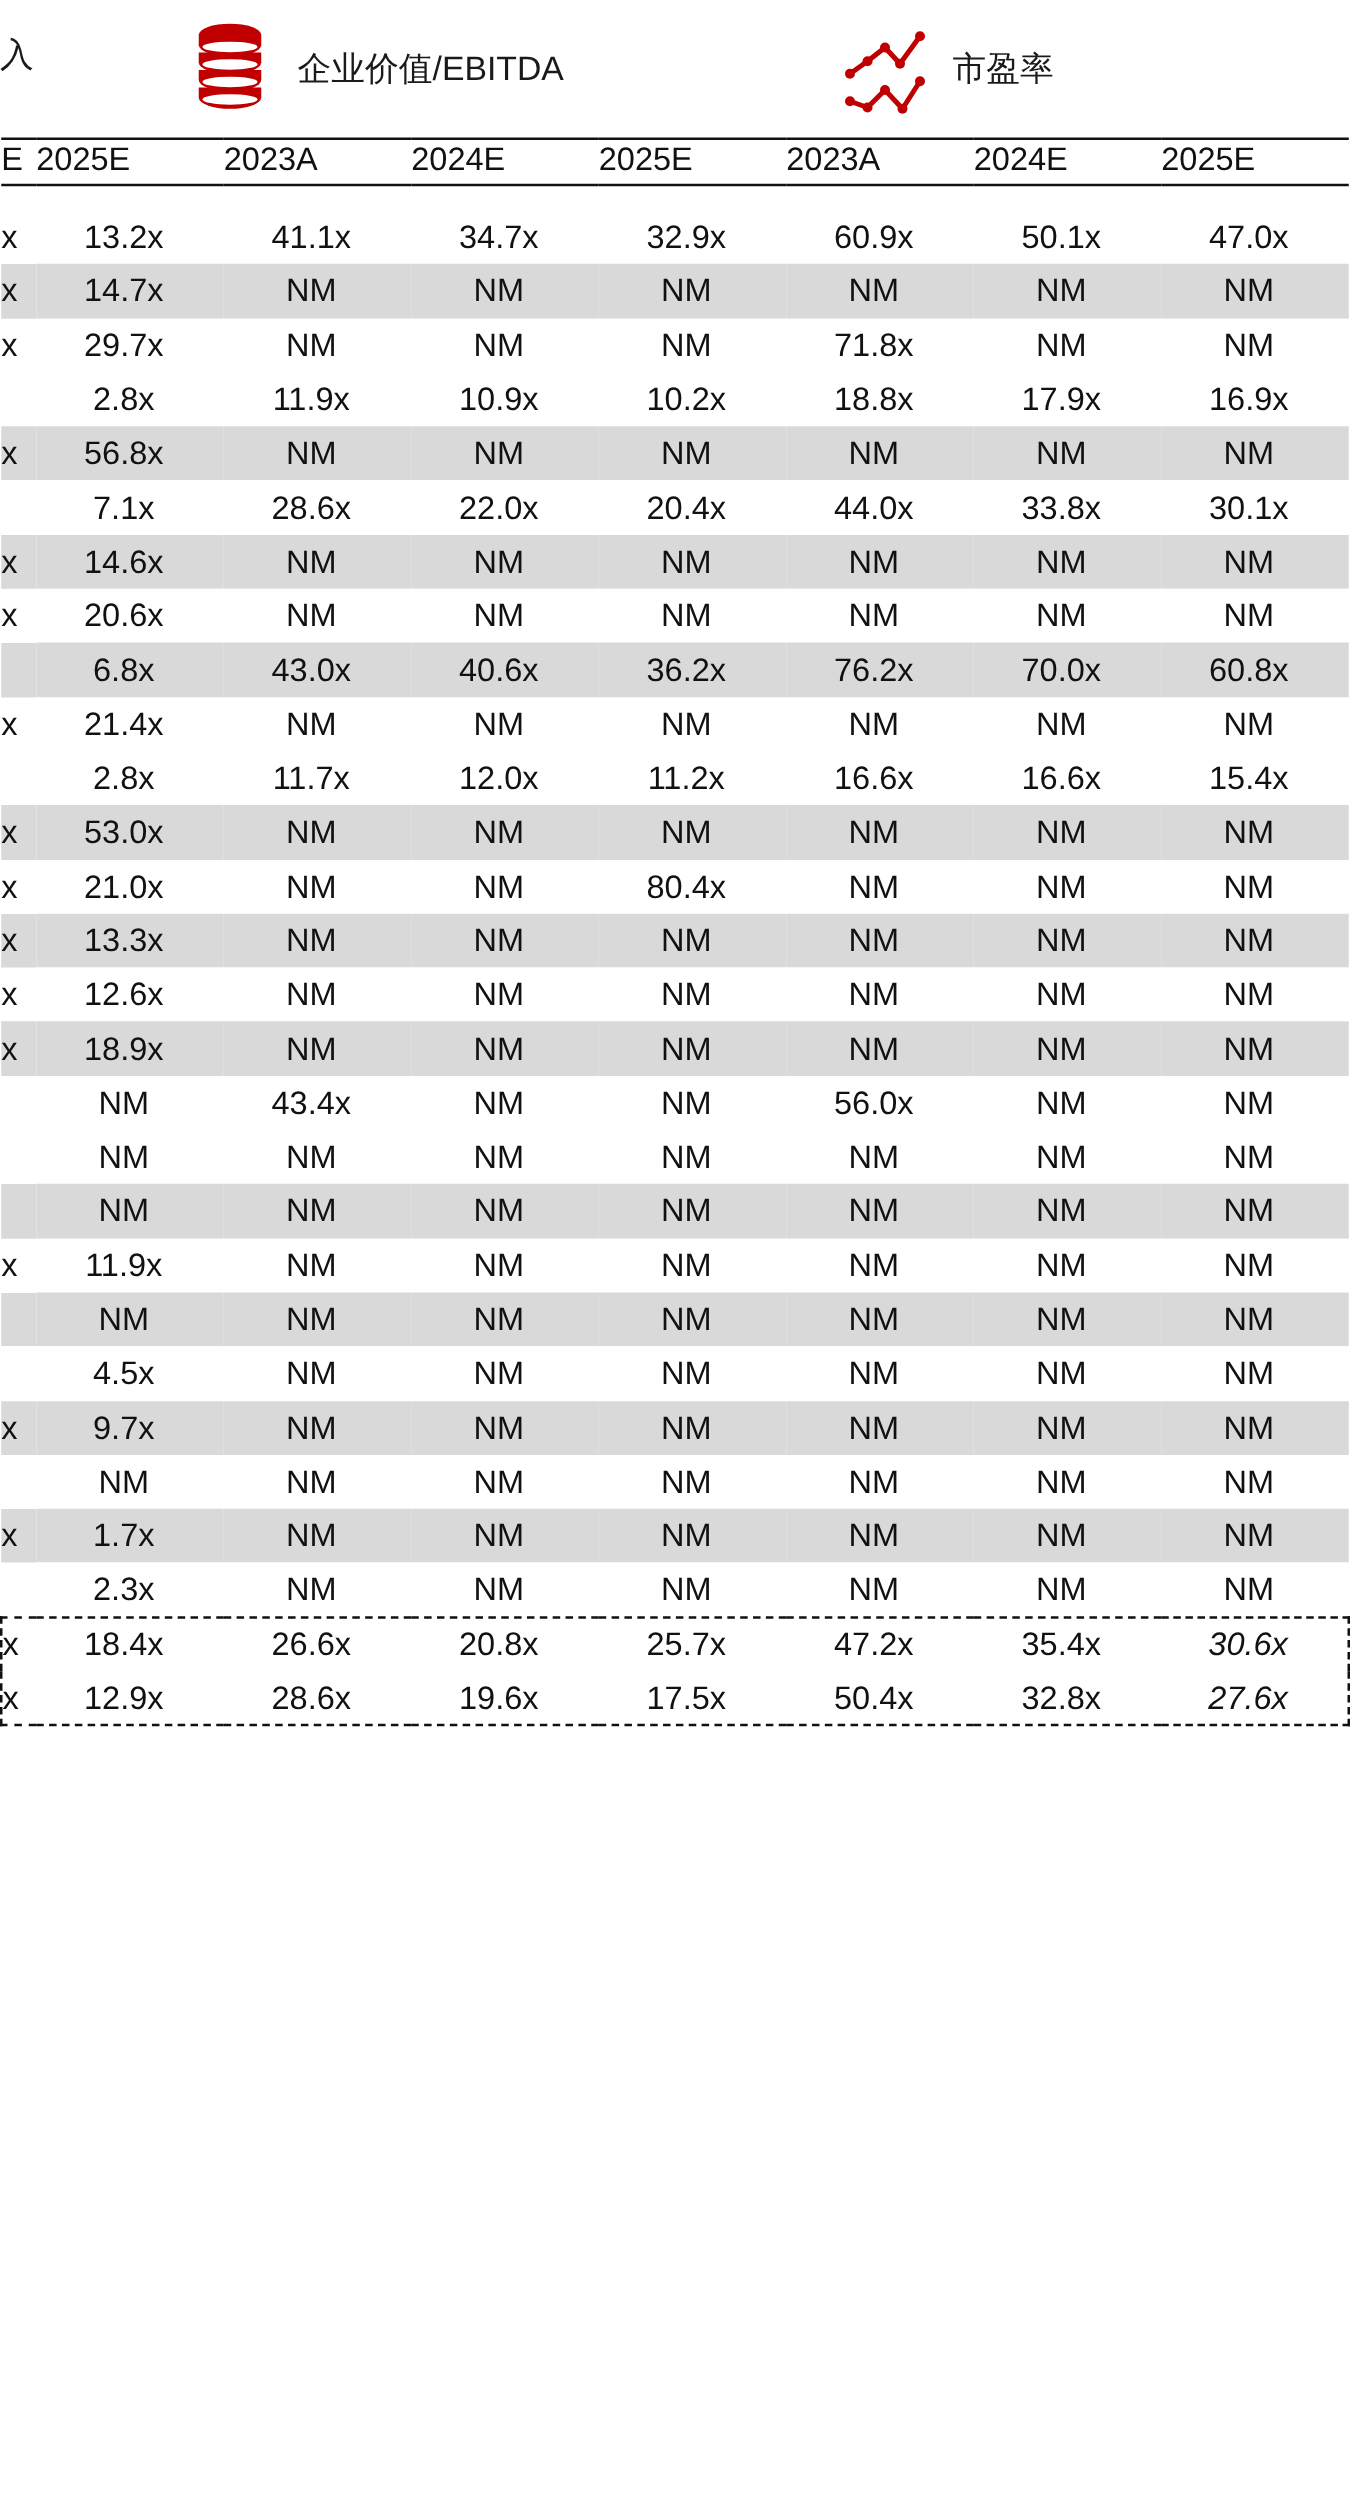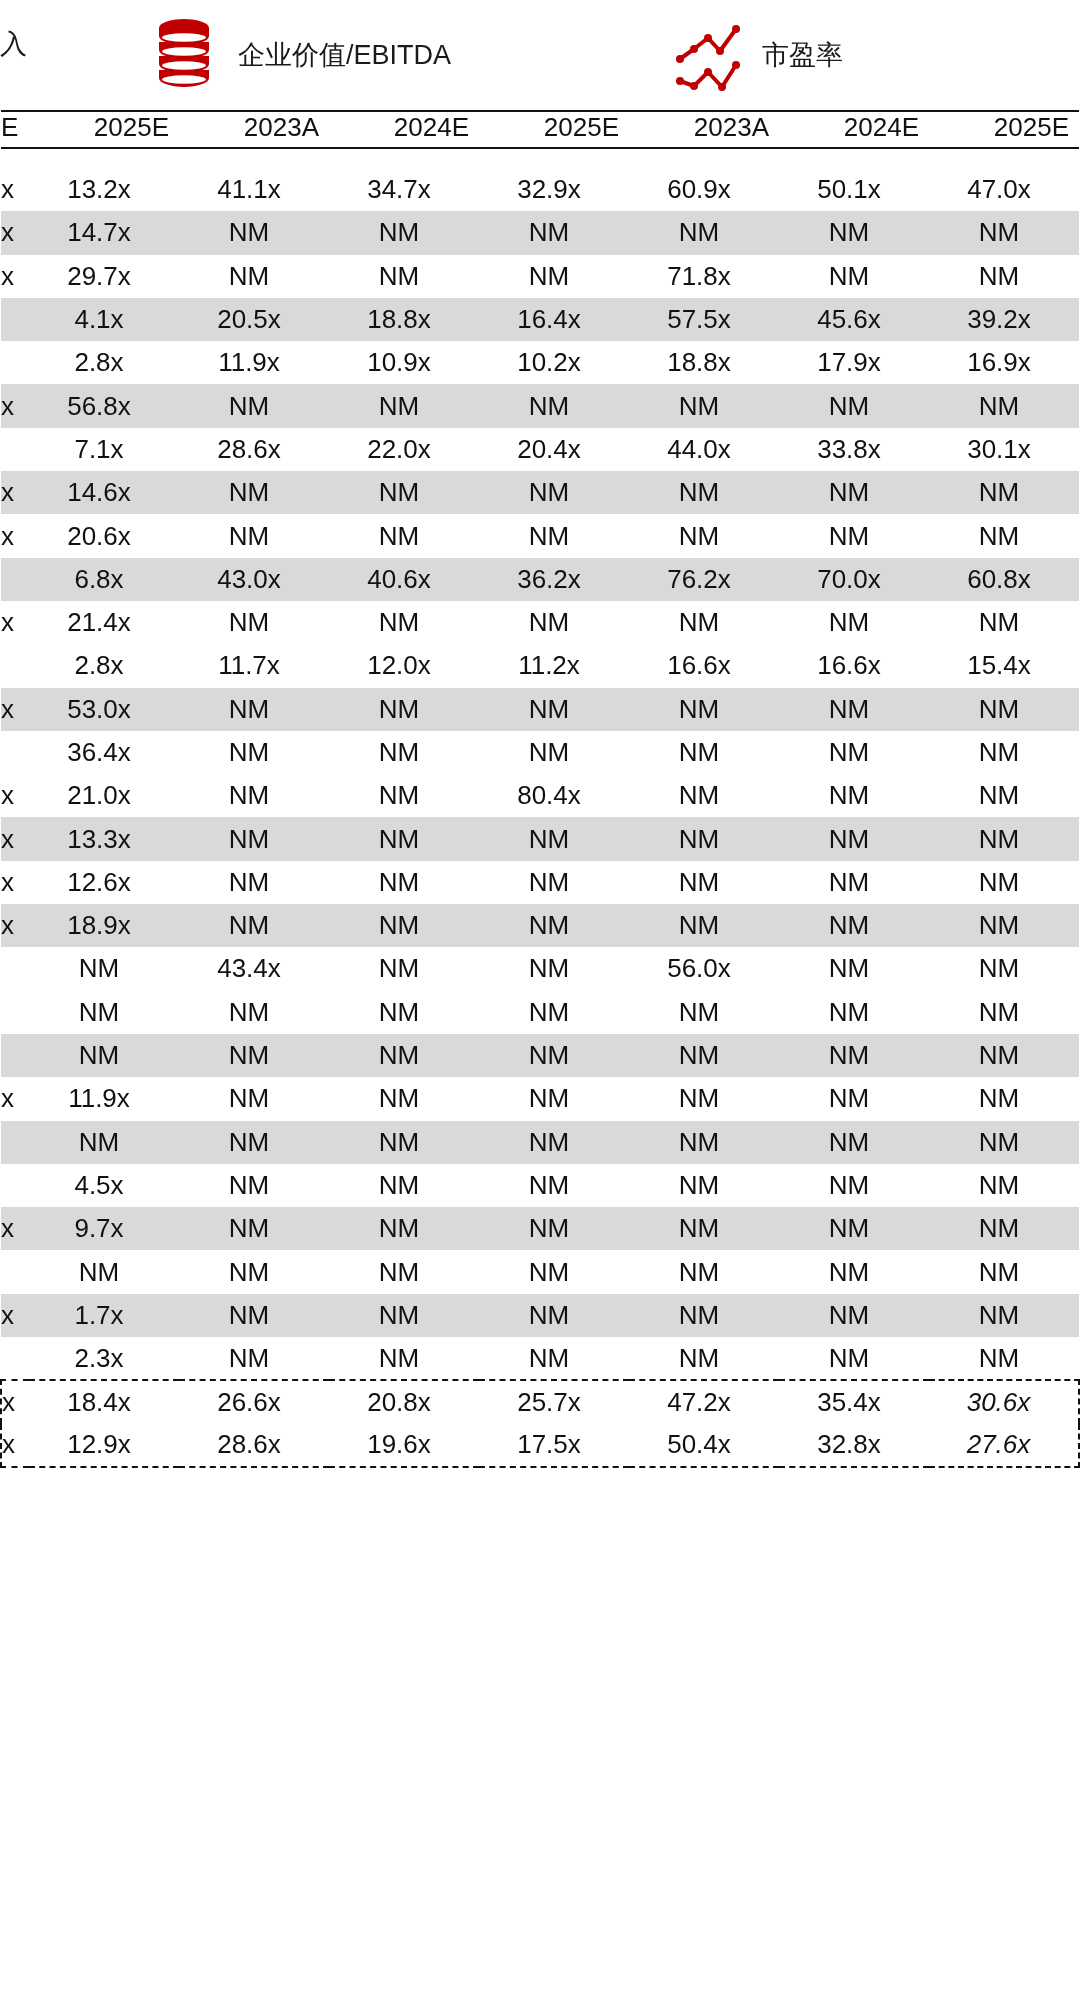--- a/index.html
+++ b/index.html
@@ -77,21 +77,21 @@
   }
 
   table.metrics col.c-clip { width: 28px; }
   table.metrics col.c-data { width: 150px; }
 
   thead th {
     height: 37px;
     font-size: 26px;
     font-weight: normal;
     color: #111111;
-    text-align: right;
+    text-align: left;
     padding: 0 10px 4px 0;
     vertical-align: bottom;
     border-top: 2px solid #111111;
     border-bottom: 2px solid #111111;
     background: #ffffff;
     white-space: nowrap;
   }
   thead th.clip-col {
     text-align: left;
     padding: 0 0 4px 0;
@@ -239,30 +239,20 @@
         <tr class="plain">
           <td class="clip-col">x</td>
           <td>29.7x</td>
           <td>NM</td>
           <td>NM</td>
           <td>NM</td>
           <td>71.8x</td>
           <td>NM</td>
           <td>NM</td>
         </tr>
-        <tr class="shade">
-          <td class="clip-col"></td>
-          <td>4.1x</td>
-          <td>20.5x</td>
-          <td>18.8x</td>
-          <td>16.4x</td>
-          <td>57.5x</td>
-          <td>45.6x</td>
-          <td>39.2x</td>
-        </tr>
         <tr class="plain">
           <td class="clip-col"></td>
           <td>2.8x</td>
           <td>11.9x</td>
           <td>10.9x</td>
           <td>10.2x</td>
           <td>18.8x</td>
           <td>17.9x</td>
           <td>16.9x</td>
         </tr>
@@ -340,30 +330,20 @@
           <td class="clip-col">x</td>
           <td>53.0x</td>
           <td>NM</td>
           <td>NM</td>
           <td>NM</td>
           <td>NM</td>
           <td>NM</td>
           <td>NM</td>
         </tr>
         <tr class="plain">
-          <td class="clip-col"></td>
-          <td>36.4x</td>
-          <td>NM</td>
-          <td>NM</td>
-          <td>NM</td>
-          <td>NM</td>
-          <td>NM</td>
-          <td>NM</td>
-        </tr>
-        <tr class="plain">
           <td class="clip-col">x</td>
           <td>21.0x</td>
           <td>NM</td>
           <td>NM</td>
           <td>80.4x</td>
           <td>NM</td>
           <td>NM</td>
           <td>NM</td>
         </tr>
         <tr class="shade">

